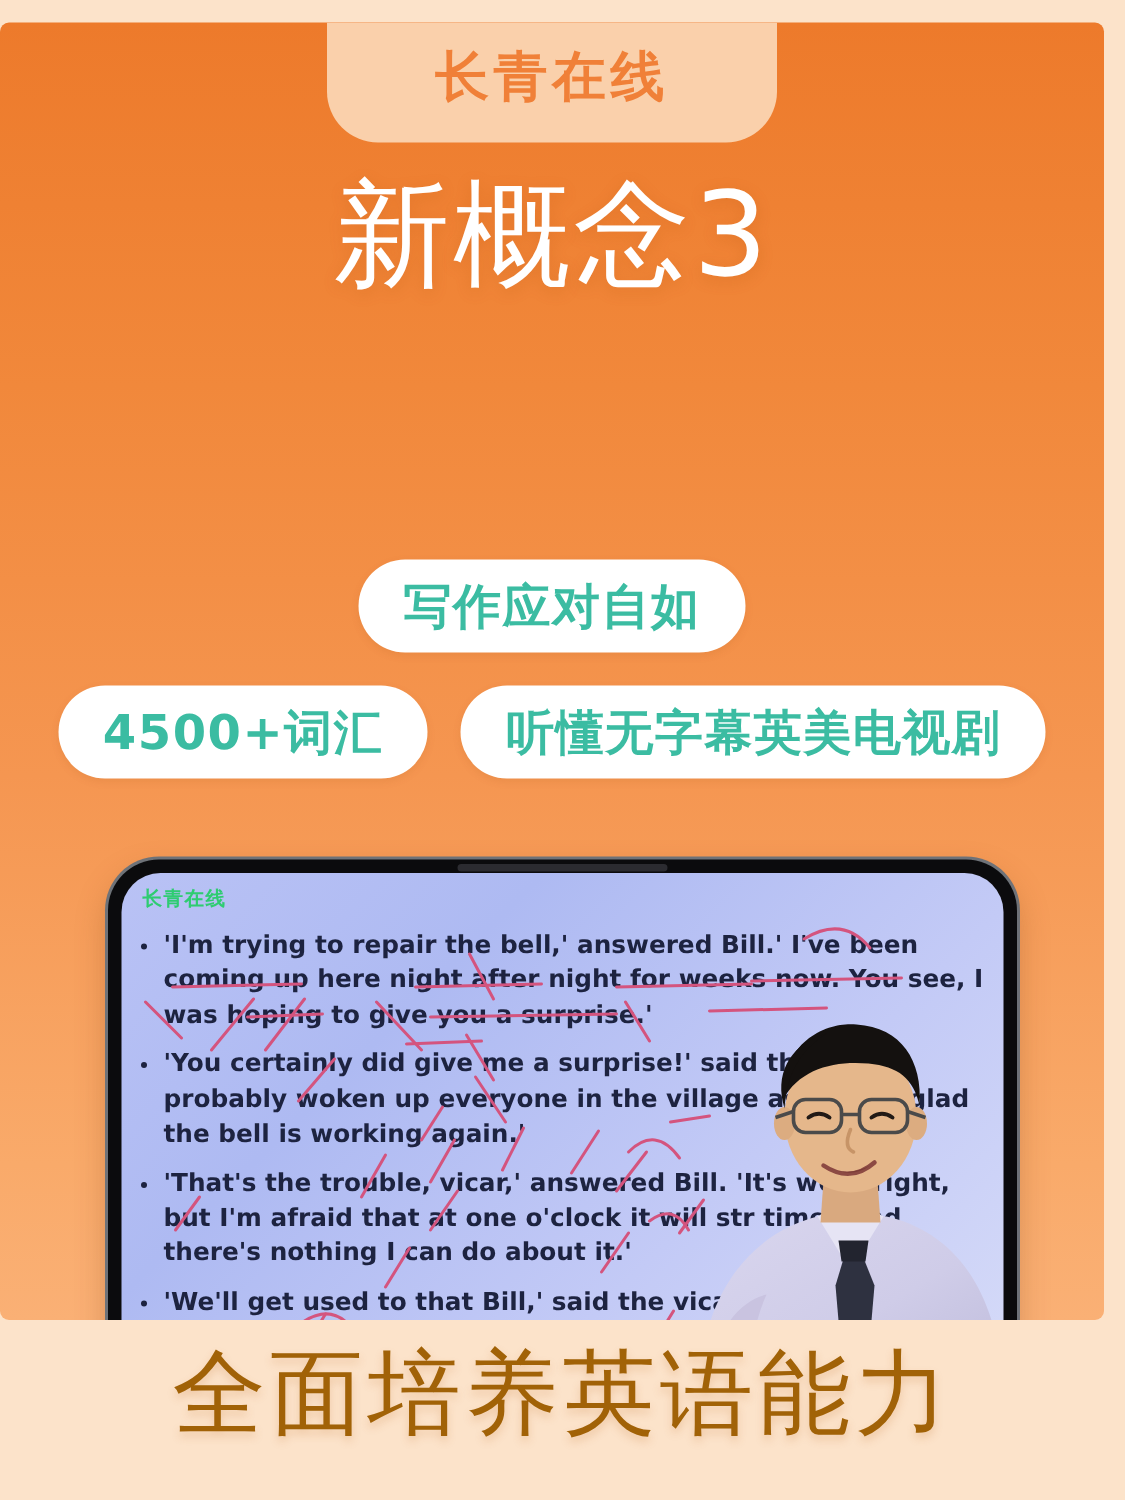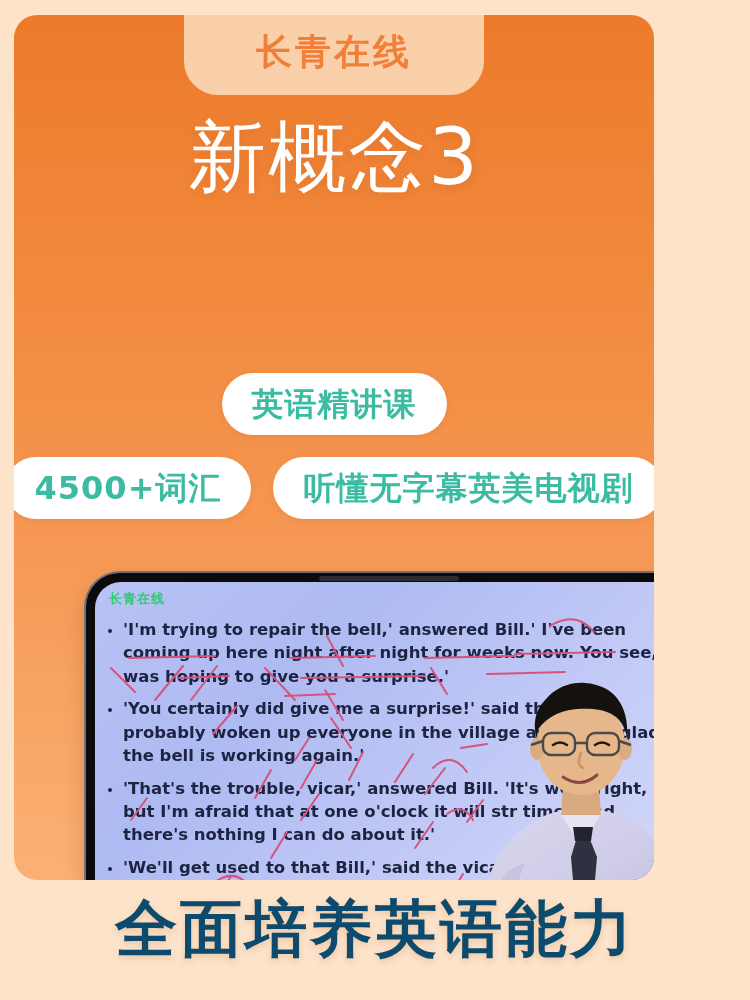--- a/index.html
+++ b/index.html
@@ -12,23 +12,23 @@
   }
   .poster{
     position:absolute;inset:0;
     width:750px;height:1000px;
     background:#FCE3CA;
   }
 
   
   .card{
     position:absolute;
-    left:14px;top:15px;
-    width:640px;height:865px;
-    border-radius:23px;
+    left:0;top:15px;
+    width:736px;height:865px;
+    border-radius:6px;
     background:linear-gradient(180deg,#ED7A2B 0%,#F1883B 28%,#F59651 58%,#F9AA6A 88%,#FAB075 100%);
     overflow:hidden;
   }
 
   
   .logo-banner{
     position:absolute;
     left:50%;top:0;
     transform:translateX(-50%);
     width:300px;height:80px;
@@ -164,23 +164,23 @@
   .marks{position:absolute;inset:0;z-index:3;pointer-events:none;}
 
   
   .footer{
     position:absolute;
     left:0;right:0;top:898px;
     text-align:center;
     z-index:5;
   }
   .footer span{
-    color:#0c4a6e;
+    color:#a16207;
     font-size:62px;
-    font-weight:bold;
+    font-weight:normal;
     letter-spacing:3px;
     line-height:1;
     text-shadow:0 3px 6px rgba(200,120,50,.25);
     font-family:"DejaVu Sans","Liberation Sans",sans-serif;
   }
 </style>
 </head>
 <body>
 
 <div class="poster">
@@ -191,21 +191,21 @@
       <div class="logo-text">长青在线</div>
     </div>
 
     <div class="headline">
       <div class="l1">新概念3</div>
     </div>
 
     <div class="pill-rows">
       <div class="pill-row">
         <div class="pill">
-          <span>英语精讲课</span>
+          <span>写作应对自如</span>
         </div>
       </div>
       <div class="pill-row">
         <div class="pill">
           <span>4500+词汇</span>
         </div>
         <div class="pill">
           <span>听懂无字幕英美电视剧</span>
         </div>
       </div>

